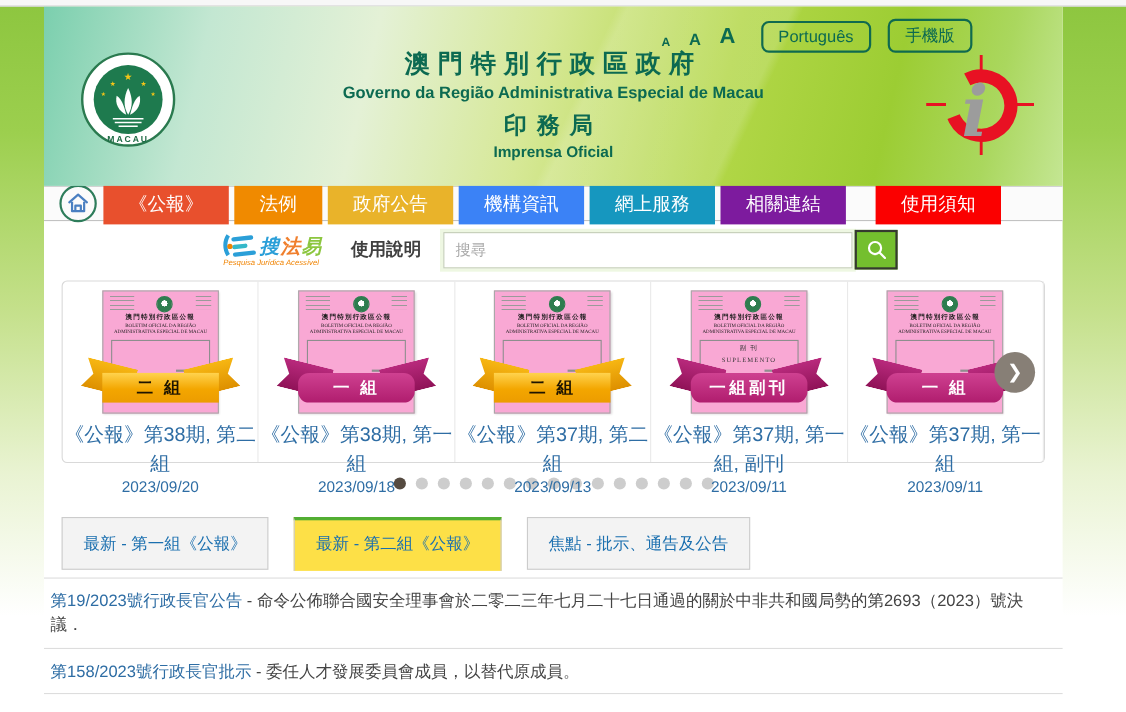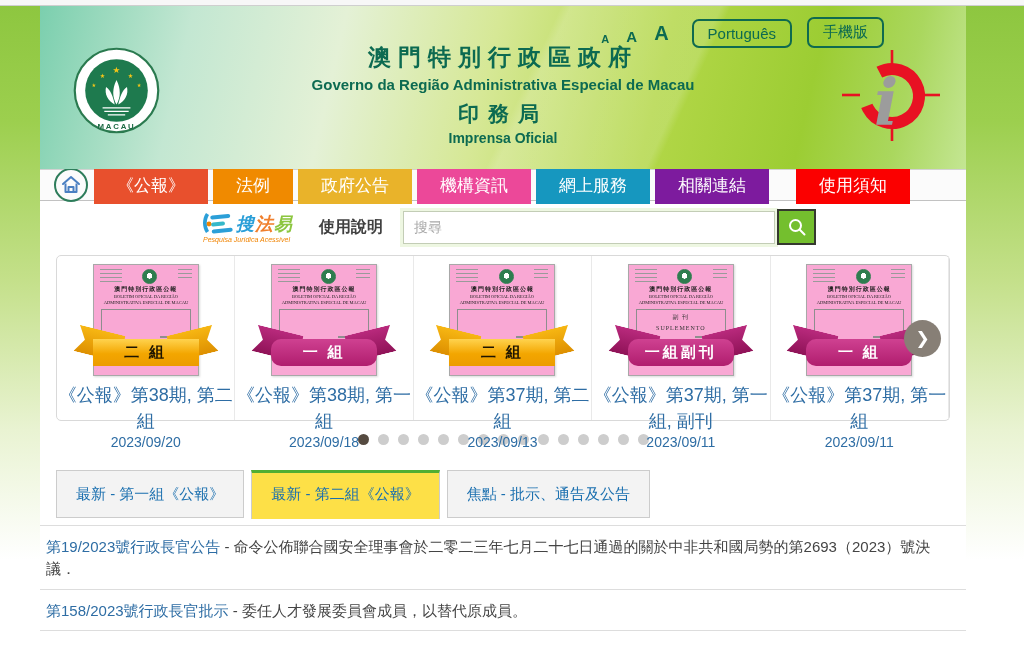--- a/index.html
+++ b/index.html
@@ -106,21 +106,21 @@
     background:#877f76; color:#fff; display:flex; align-items:center; justify-content:center;
     font-size:17px; cursor:pointer; user-select:none;
   }
 
   
   .dots { display:flex; justify-content:center; gap:9px; padding-top:13px; }
   .dot { width:11px; height:11px; border-radius:50%; background:#cdcdcd; cursor:pointer; }
   .dot.active { background:#554a40; }
 
   
-  .tabs { display:flex; gap:7px; margin:25px 0 0 16px; }
+  .tabs { display:flex; gap:23px; margin:25px 0 0 16px; }
   .tab {
     padding:14px 19px 13px 19px; font-size:15px; color:#1a6faf; cursor:pointer; white-space:nowrap;
     background:#f3f3f3; border:1px solid #cccccc; text-decoration:none;
   }
   .tab.active {
     background:#fde047; border-top:3px solid #52ae32; border-bottom:none; padding-top:12px; padding-bottom:15px; margin-bottom:-1px;text-align:right;
   }
 
   
   .news-list { margin-top:7px; }
@@ -184,21 +184,21 @@
       <svg width="36" height="36" viewBox="0 0 36 36">
         <circle cx="18" cy="18" r="16" fill="none" stroke="#2e7d5b" stroke-width="2"></circle>
         <path d="M10 17 L18 10 L26 17" fill="none" stroke="#4a7fc1" stroke-width="2" stroke-linecap="round" stroke-linejoin="round"></path>
         <path d="M12.5 16.5 V25 H23.5 V16.5" fill="none" stroke="#4a7fc1" stroke-width="2" stroke-linejoin="round"></path>
         <path d="M15.5 25 V20 H20.5 V25" fill="none" stroke="#4a7fc1" stroke-width="2" stroke-linejoin="round"></path>
       </svg>
     </div>
     <a class="nav-btn" style="background-color: rgb(232, 80, 45);">《公報》</a>
     <a class="nav-btn" style="background-color: rgb(240, 138, 0);">法例</a>
     <a class="nav-btn" style="background-color: rgb(233, 179, 42);">政府公告</a>
-    <a class="nav-btn" style="background-color: #ec4899;">機構資訊</a>
+    <a class="nav-btn" style="background-color: #3b82f6;">機構資訊</a>
     <a class="nav-btn" style="background-color: rgb(22, 151, 191);">網上服務</a>
     <a class="nav-btn" style="background-color: rgb(125, 27, 158);">相關連結</a>
     <a class="nav-btn gap" style="background-color: rgb(251, 0, 0);">使用須知</a>
   </div>
 
   <div class="search-row">
     <div class="sfy-logo">
       <div class="sfy-top">
         <svg width="34" height="26" viewBox="0 0 34 26">
           <path d="M6 2 C2 8 2 16 6 22 L9 20 C6 15 6 9 9 4 Z" fill="#2b9fd8"></path>

